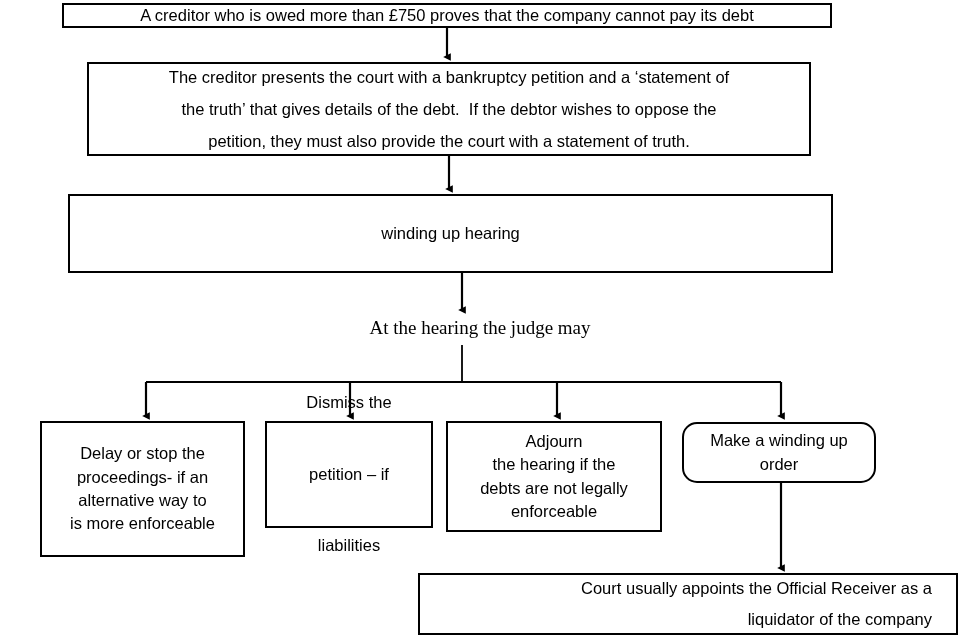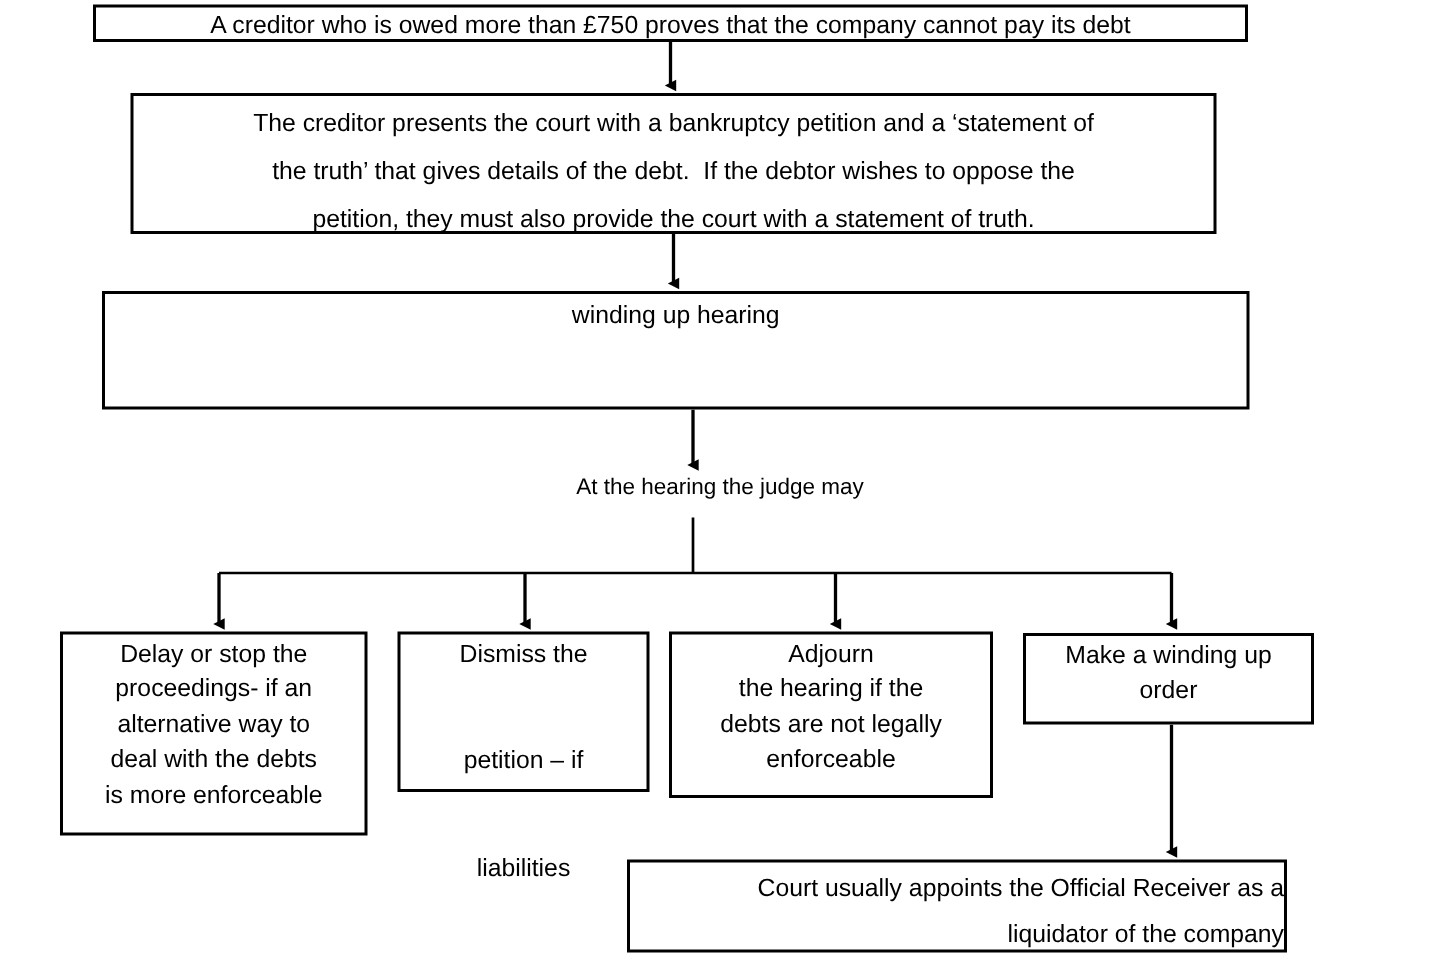--- a/index.html
+++ b/index.html
@@ -24,20 +24,21 @@
     height: 640px;
   }
   .node {
     position: absolute;
     box-sizing: border-box;
     border: 2px solid #000000;
     background: #ffffff;
     display: flex;
     flex-direction: column;
     align-items: center;
+    justify-content: center;
     text-align: center;
     font-size: 16.5px;
     line-height: 1.32;
     color: #000000;
     padding: 2px 6px;
     z-index: 2;
   }
   .node.borderless {
     border: none;
     background: transparent;
@@ -59,47 +60,49 @@
     font-size: 16.5px;
   }
   
   #node-advertise-gazette {
     left: 68px;  top: 194px; width: 765px; height: 79px;
     line-height: 1.55;
   }
   
   #node-hearing-label {
     left: 330px; top: 315px; width: 300px; height: 26px;
-    font-size: 15px;
+    font-size: 19px;
+    font-family: Liberation Serif, serif;
   }
   
   #node-delay-stop {
     left: 40px;  top: 421px; width: 205px; height: 136px;
     line-height: 1.42;
   }
   #node-dismiss-petition {
     left: 265px; top: 421px; width: 168px; height: 107px;
     line-height: 1.42;
     gap: 48px;
   }
   #node-adjourn-hearing {
     left: 446px; top: 421px; width: 216px; height: 111px;
     line-height: 1.42;
   }
   #node-winding-up-order {
     left: 682px; top: 422px; width: 194px; height: 61px;
     line-height: 1.42;
+    border-radius: 15px;
   }
   
   #node-official-receiver {
-    left: 418px; top: 573px; width: 440px; height: 62px;
+    left: 418px; top: 573px; width: 540px; height: 62px;
     align-items: flex-end;
     text-align: right;
     line-height: 1.9;
-    padding-right: 0;
+    padding-right: 24px;
   }
 </style>
 </head>
 <body>
 
 <svg id="canvas" viewBox="0 0 960 640" width="960" height="640" xmlns="http://www.w3.org/2000/svg">
   <defs>
     <marker id="arrowhead" markerWidth="9" markerHeight="9" refX="4.2" refY="4.4" orient="auto" markerUnits="userSpaceOnUse">
       <path d="M0.4,0.6 L8.0,0.6 L4.2,8.2 Z" fill="#000000"></path>
     </marker>
@@ -138,21 +141,20 @@
 </div>
 
 <div class="node borderless" id="node-hearing-label">
   <span class="line">At the hearing the judge may</span>
 </div>
 
 <div class="node" id="node-delay-stop">
   <span class="line">Delay or stop the</span>
   <span class="line">proceedings- if an</span>
   <span class="line">alternative way to</span>
-  <span class="line">deal with the debts</span>
   <span class="line">is more enforceable</span>
 </div>
 
 <div class="node" id="node-dismiss-petition">
   <span class="line">Dismiss the</span>
   <span class="line">petition – if</span>
   <span class="line">liabilities</span>
 </div>
 
 <div class="node" id="node-adjourn-hearing">

